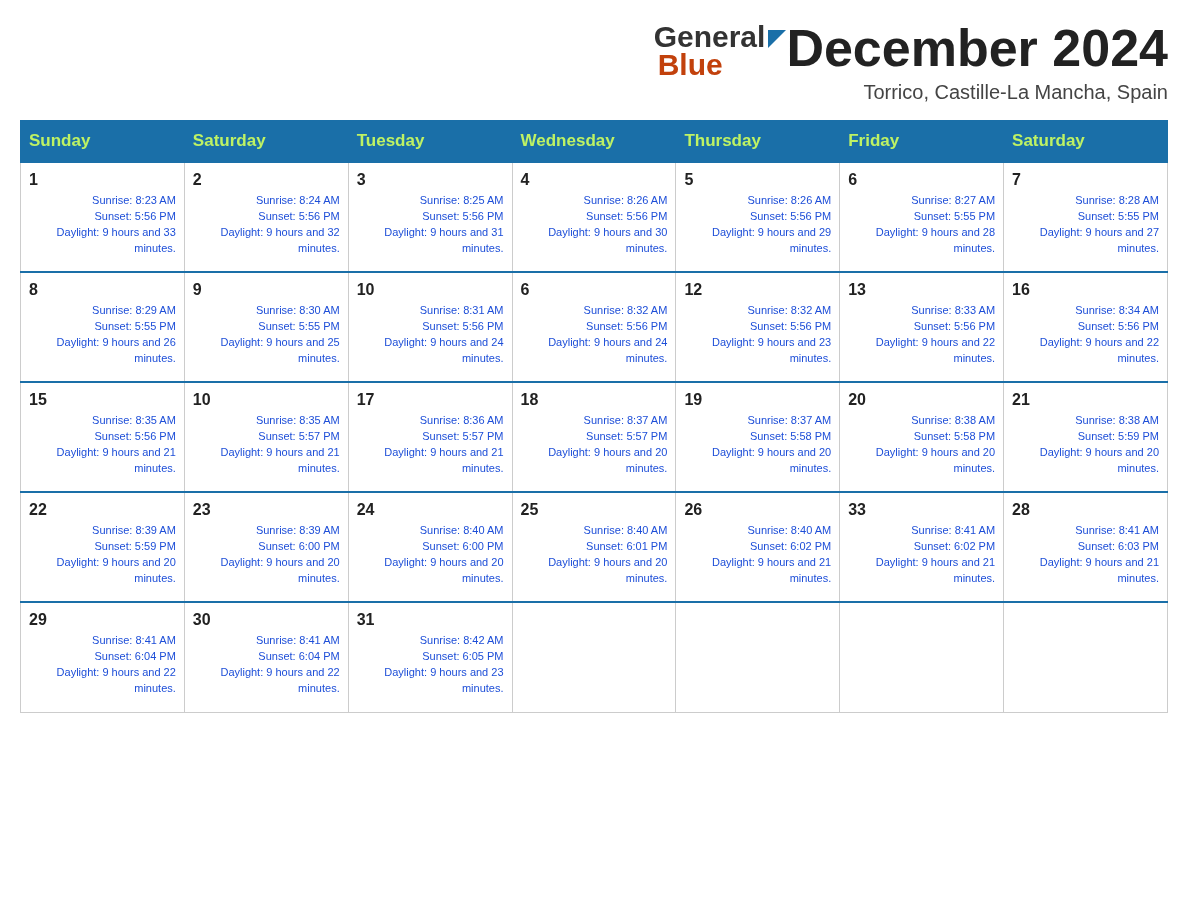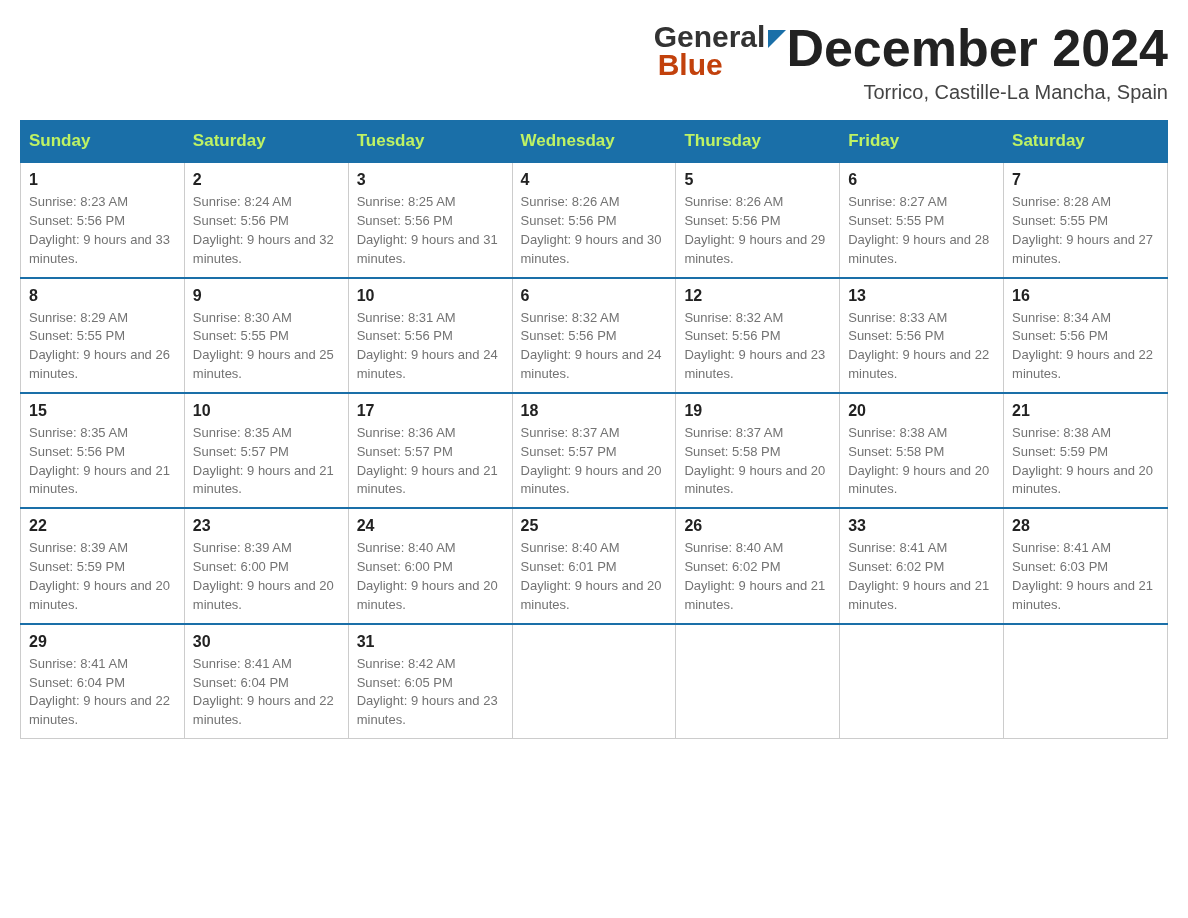--- a/index.html
+++ b/index.html
@@ -59,23 +59,24 @@
       height: 110px;
       background: #fff;
     }
     tbody tr td .day-num {
       font-size: 16px;
       font-weight: bold;
       display: block;
       margin-bottom: 4px;
     }
     tbody tr td .day-info {
-      font-size: 13px;
+      font-size: 11px;
       line-height: 1.45;
-      color: #737373;
+      color: #1d4ed8;
+      text-align: right;
     }
     tbody tr td.empty {
       background: #fff;
     }
     .logo-general {
       font-size: 30px;
       font-weight: bold;
       color: #333;
     }
     .logo-blue-text {

